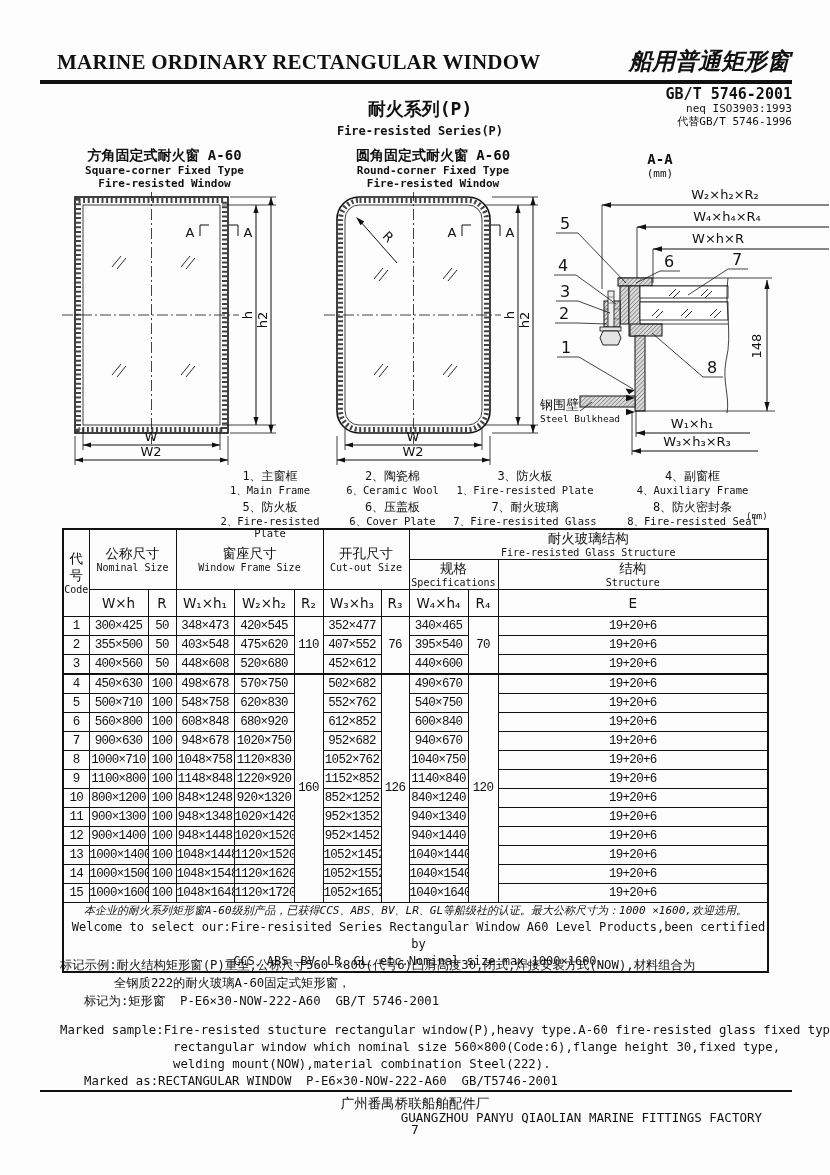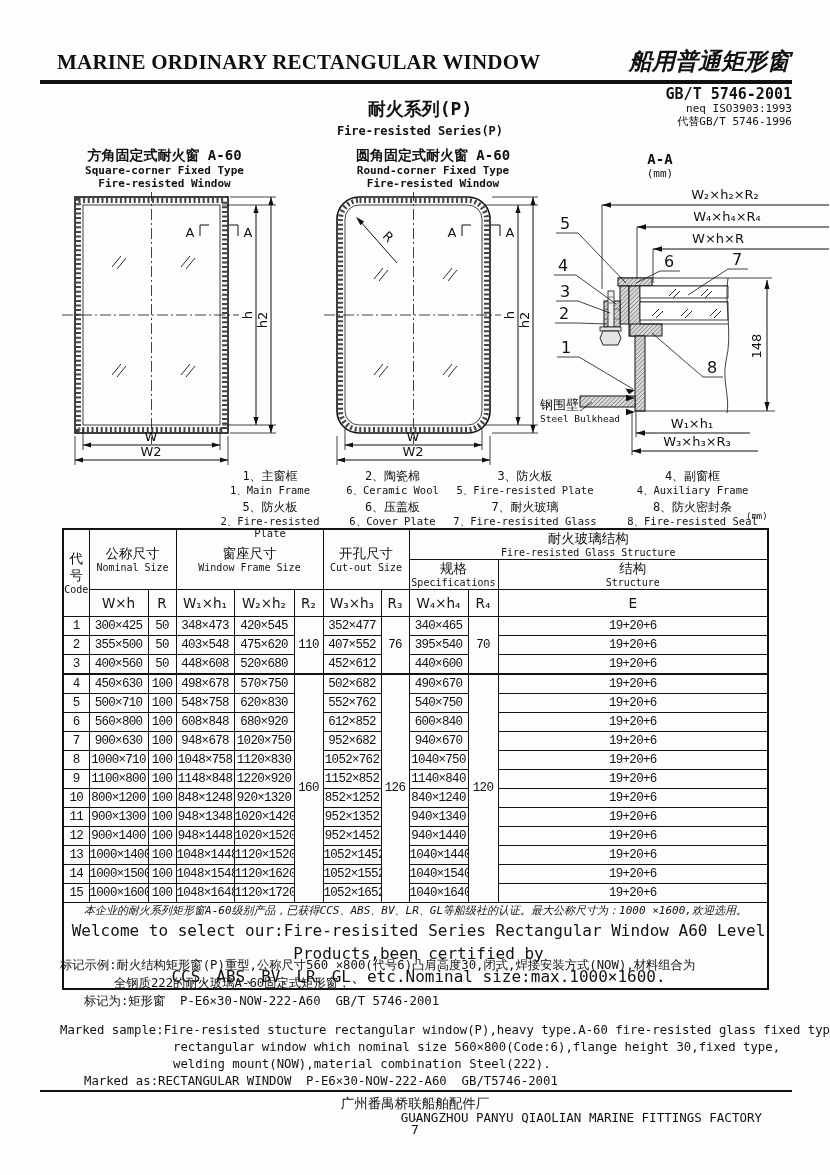--- a/index.html
+++ b/index.html
@@ -55,21 +55,21 @@
   table.spec td,table.spec th{border:1px solid #111;padding:0;text-align:center;vertical-align:middle;
       font-weight:normal;overflow:hidden;}
   table.spec{border:2px solid #111;}
   .gh-zh{display:block;font-size:13.5px;line-height:1.25;}
   .gh-en{display:block;font-size:10px;line-height:1.2;font-family:"DejaVu Sans Mono",monospace;}
   .sym{font-size:13.5px;font-family:"DejaVu Sans",sans-serif;height:26px;}
   tr.datarow td{height:18px;font-size:12.5px;letter-spacing:-0.7px;font-family:"Liberation Mono",monospace;}
   tr.group-split td{border-top:2px solid #111;}
   td.notecell{border-top:2px solid #111;text-align:left;padding:4px 6px 5px 6px;line-height:1.45;}
   .note-zh{font-size:11px;font-style:italic;}
-  .note-en{font-size:16px;padding-left:6px;}
+  .note-en{font-size:12px;padding-left:6px;}
 
   
   .mk{white-space:pre;font-size:12.3px;line-height:1.2;}
   .foot-rule{left:40px;top:1090px;width:752px;height:2px;background:#111;}
   .foot-zh{left:0;top:1095px;width:830px;text-align:center;font-size:13.5px;}
   .foot-en{left:0;top:1110px;width:762px;text-align:right;font-size:12.5px;}
   .foot-dot{left:0;top:1114px;width:830px;text-align:center;font-size:10px;}
   .foot-page{left:0;top:1122px;width:830px;text-align:center;font-size:13px;}
 </style>
 </head>
@@ -443,21 +443,21 @@
     <div class="ctr">
         <div class="lg-zh">1、主窗框</div>
         <div class="lg-en">1、Main Frame</div>
       </div>
     <div class="ctr">
         <div class="lg-zh">2、陶瓷棉</div>
         <div class="lg-en">6、Ceramic Wool</div>
       </div>
     <div class="ctr">
         <div class="lg-zh">3、防火板</div>
-        <div class="lg-en">5、Fire-resisted Plate</div>
+        <div class="lg-en">1、Fire-resisted Plate</div>
       </div>
     <div class="ctr">
         <div class="lg-zh">4、副窗框</div>
         <div class="lg-en">4、Auxiliary Frame</div>
       </div>
     <div class="ctr">
         <div class="lg-zh">5、防火板</div>
         <div class="lg-en">2、Fire-resisted Plate</div>
       </div>
     <div class="ctr">

